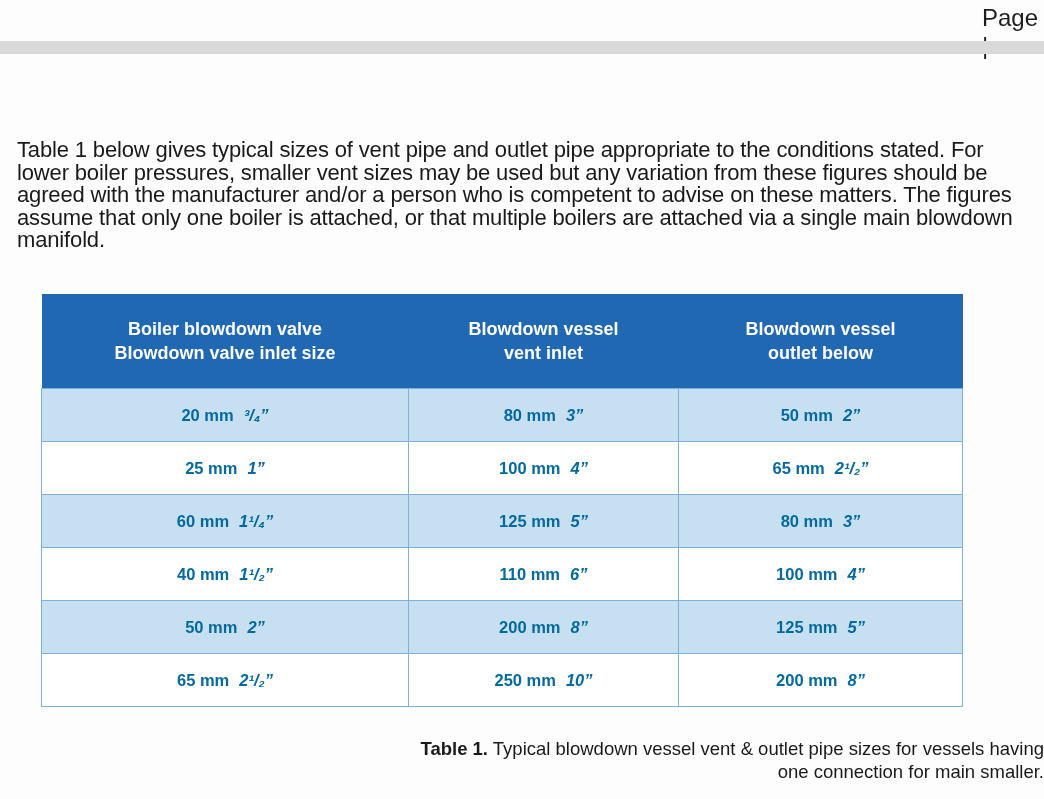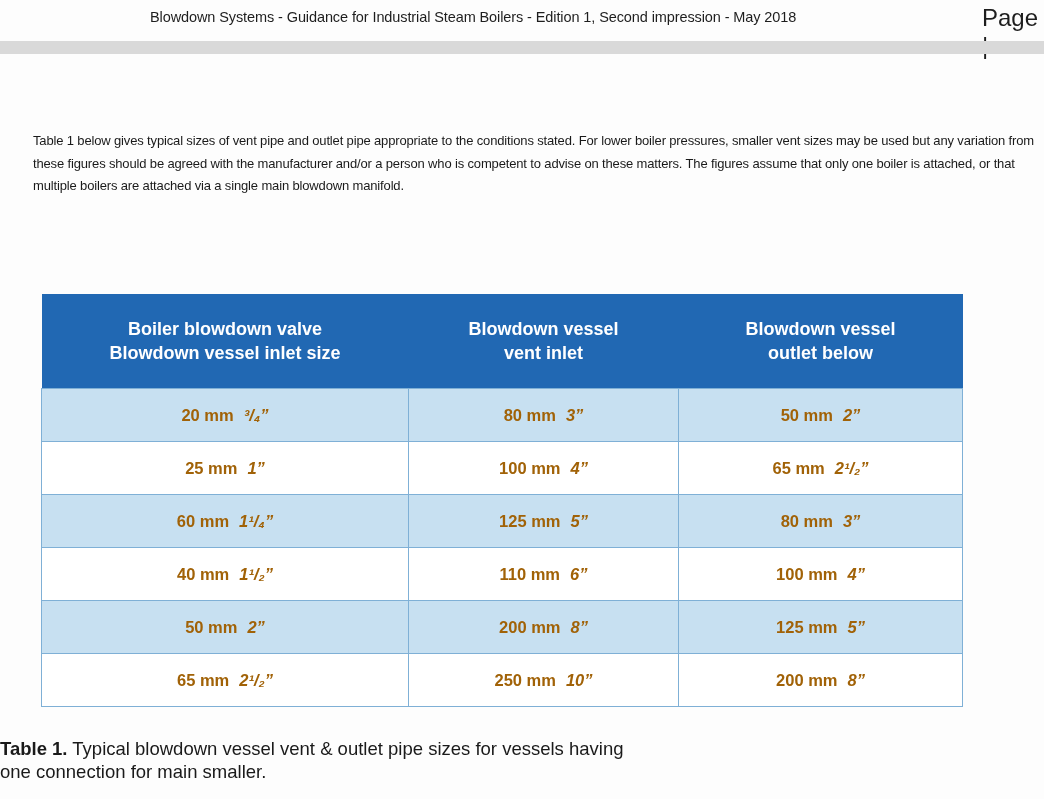--- a/index.html
+++ b/index.html
@@ -20,78 +20,76 @@
     .running-header .page {
       position: absolute; left: 982px; top: -2px;
       font-size: 24px; color: #1e1e1e;
     }
     .header-rule {
       position: absolute; top: 41px; left: 0; width: 1044px; height: 13px;
       background: #d9d9d9;
     }
     .intro {
       position: absolute; top: 117px; left: 17px; width: 1005px;
-      font-size: 13px; line-height: 22.5px; color: #1a1a1a;
+      font-size: 22px; line-height: 22.5px; color: #1a1a1a;
       letter-spacing: -0.15px;
-      margin-left: 16px;
     }
     .table-wrap {
       position: absolute; top: 294px; left: 41px; width: 921px;
     }
     table {
       border-collapse: collapse; width: 921px; table-layout: fixed;
     }
     col.c1 { width: 367px; }
     col.c2 { width: 270px; }
     col.c3 { width: 284px; }
     thead th {
       background: #2168b3; color: #ffffff;
       font-weight: bold; font-size: 18px; line-height: 24px;
       height: 94px; padding: 0; vertical-align: middle;
       text-align: center;
     }
     thead th .line { display: block; }
     tbody td {
       height: 52px; padding: 0; text-align: center; vertical-align: middle;
       border: 1px solid #7fb0d6;
-      font-size: 16.5px; font-weight: bold; color: #a16207;
+      font-size: 16.5px; font-weight: bold; color: #0369a1;
     }
     tbody tr.shaded td { background: #c7e0f1; }
     tbody tr.plain td { background: #ffffff; }
     .mm { display: inline-block; }
     .inch { display: inline-block; font-style: italic; margin-left: 10px; }
     .caption {
       position: absolute; top: 737px; left: 0; width: 1044px;
-      text-align: left; font-size: 18.5px; line-height: 23px; color: #1a1a1a;
+      text-align: right; font-size: 18.5px; line-height: 23px; color: #1a1a1a;
     }
     .caption .lbl { font-weight: bold; }
   </style>
 </head>
 <body>
 
 <div class="running-header">
-  <span class="title">Blowdown Systems - Guidance for Industrial Steam Boilers - Edition 1, Second impression - May 2018</span>
   <span class="page">Page |</span>
 </div>
 <div class="header-rule"></div>
 
 <p class="intro">Table 1 below gives typical sizes of vent pipe and outlet pipe appropriate to the conditions stated.  For lower boiler pressures, smaller vent sizes may be used but any variation from these figures should be agreed with the manufacturer and/or a person who is competent to advise on these matters.  The figures assume that only one boiler is attached, or that multiple boilers are attached via a single main blowdown manifold.</p>
 
 <div class="table-wrap">
   <table>
     <colgroup>
         <col class="c1">
         <col class="c2">
         <col class="c3">
       </colgroup>
     <thead>
       <tr>
         <th>
           <span class="line">Boiler blowdown valve</span>
-          <span class="line">Blowdown vessel inlet size</span>
+          <span class="line">Blowdown valve inlet size</span>
         </th>
         <th>
           <span class="line">Blowdown vessel</span>
           <span class="line">vent inlet</span>
         </th>
         <th>
           <span class="line">Blowdown vessel</span>
           <span class="line">outlet below</span>
         </th>
       </tr>

